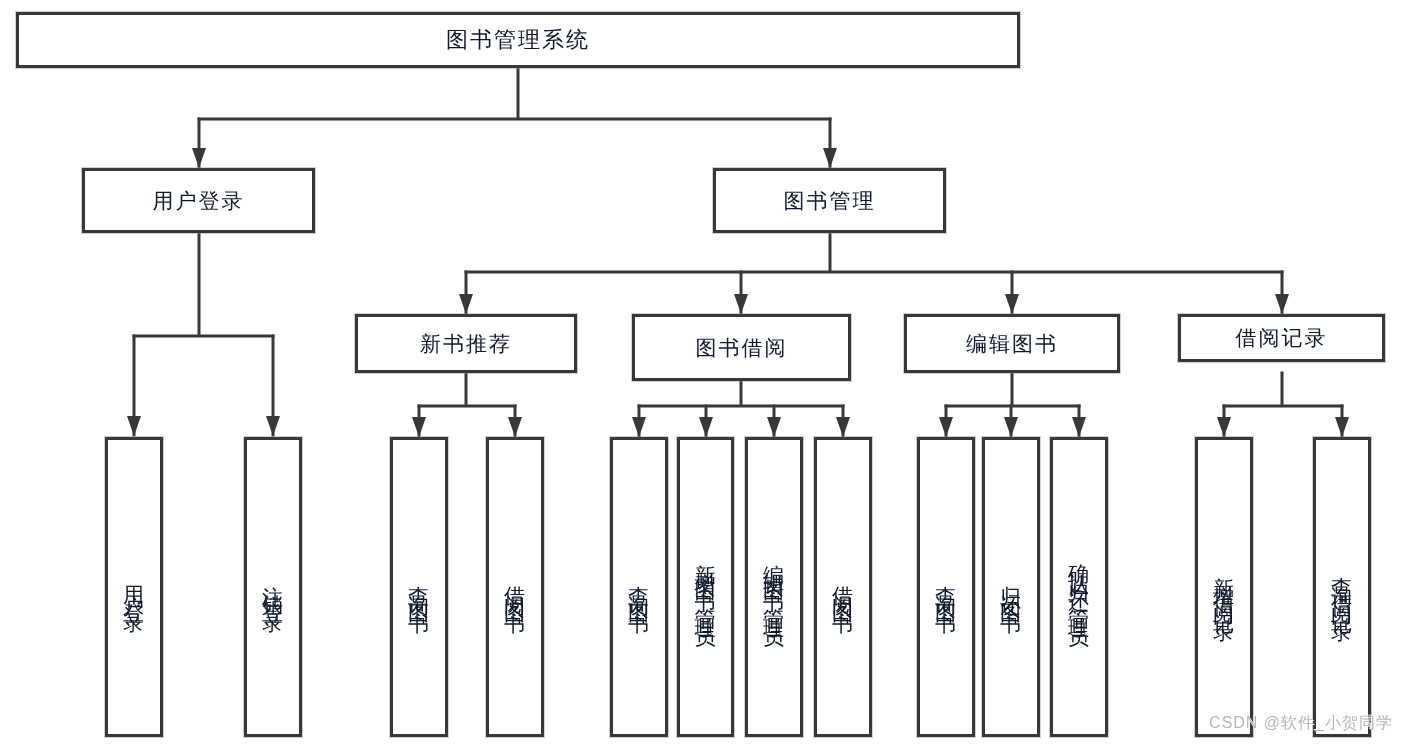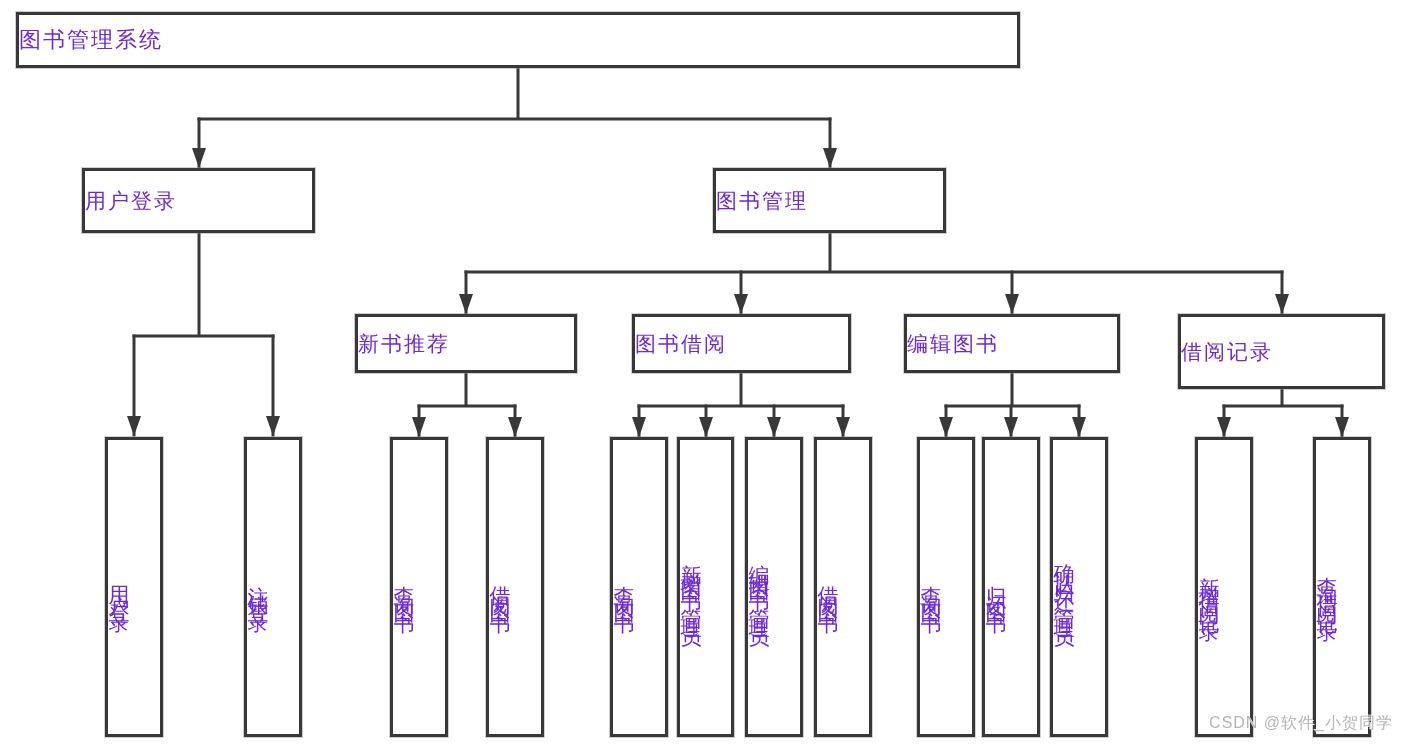--- a/index.html
+++ b/index.html
@@ -8,38 +8,38 @@
     background:#ffffff;
     font-family:"Liberation Sans","DejaVu Sans",sans-serif;
     position:relative;overflow:hidden;
   }
   #stage{position:absolute;left:0;top:0;width:1405px;height:747px;background:#ffffff;}
   #wires{position:absolute;left:0;top:0;width:1405px;height:747px;pointer-events:none;}
   .box{
     position:absolute;box-sizing:border-box;
     background:#ffffff;border:3px solid #383838;
     box-shadow:0 0 0 1px rgba(150,150,150,.45);
-    display:flex;align-items:center;justify-content:flex-start;
-    color:#6d28d9;
+    display:flex;align-items:center;justify-content:center;
+    color:#0f172a;
   }
   .box.h span{font-size:21px;letter-spacing:2px;white-space:nowrap;}
   .box.root span{font-size:22px;}
   .box.v span{
     writing-mode:vertical-rl;text-orientation:mixed;
     font-size:21px;line-height:1.1;letter-spacing:9px;
     max-height:288px;
   }
   
   .n-root{left:16px;top:12px;width:1004px;height:56px;}
   .n-userlogin{left:82px;top:168px;width:233px;height:65px;}
   .n-bookmgmt{left:713px;top:168px;width:233px;height:65px;}
   .n-l3a{left:355px;top:314px;width:222px;height:59px;}
-  .n-l3b{left:632px;top:314px;width:219px;height:59px;}
+  .n-l3b{left:632px;top:314px;width:219px;height:67px;}
   .n-l3c{left:904px;top:314px;width:216px;height:59px;}
-  .n-l3d{left:1178px;top:314px;width:207px;height:75px;}
+  .n-l3d{left:1178px;top:314px;width:207px;height:48px;}
   .leaf{top:437px;width:58px;height:300px;}
   .n-a1{left:105px;} .n-a2{left:244px;}
   .n-b1{left:390px;} .n-b2{left:486px;}
   .n-c1{left:610px;} .n-c2{left:677px;width:57px;} .n-c3{left:745px;} .n-c4{left:814px;}
   .n-d1{left:917px;} .n-d2{left:982px;} .n-d3{left:1050px;}
   .n-e1{left:1195px;} .n-e2{left:1313px;}
   #watermark{
     position:absolute;right:12px;top:713px;
     font-size:16px;color:#b5b5b5;letter-spacing:1px;white-space:nowrap;
     text-shadow:1px 1px 0 #ffffff,-1px -1px 0 #ffffff;

